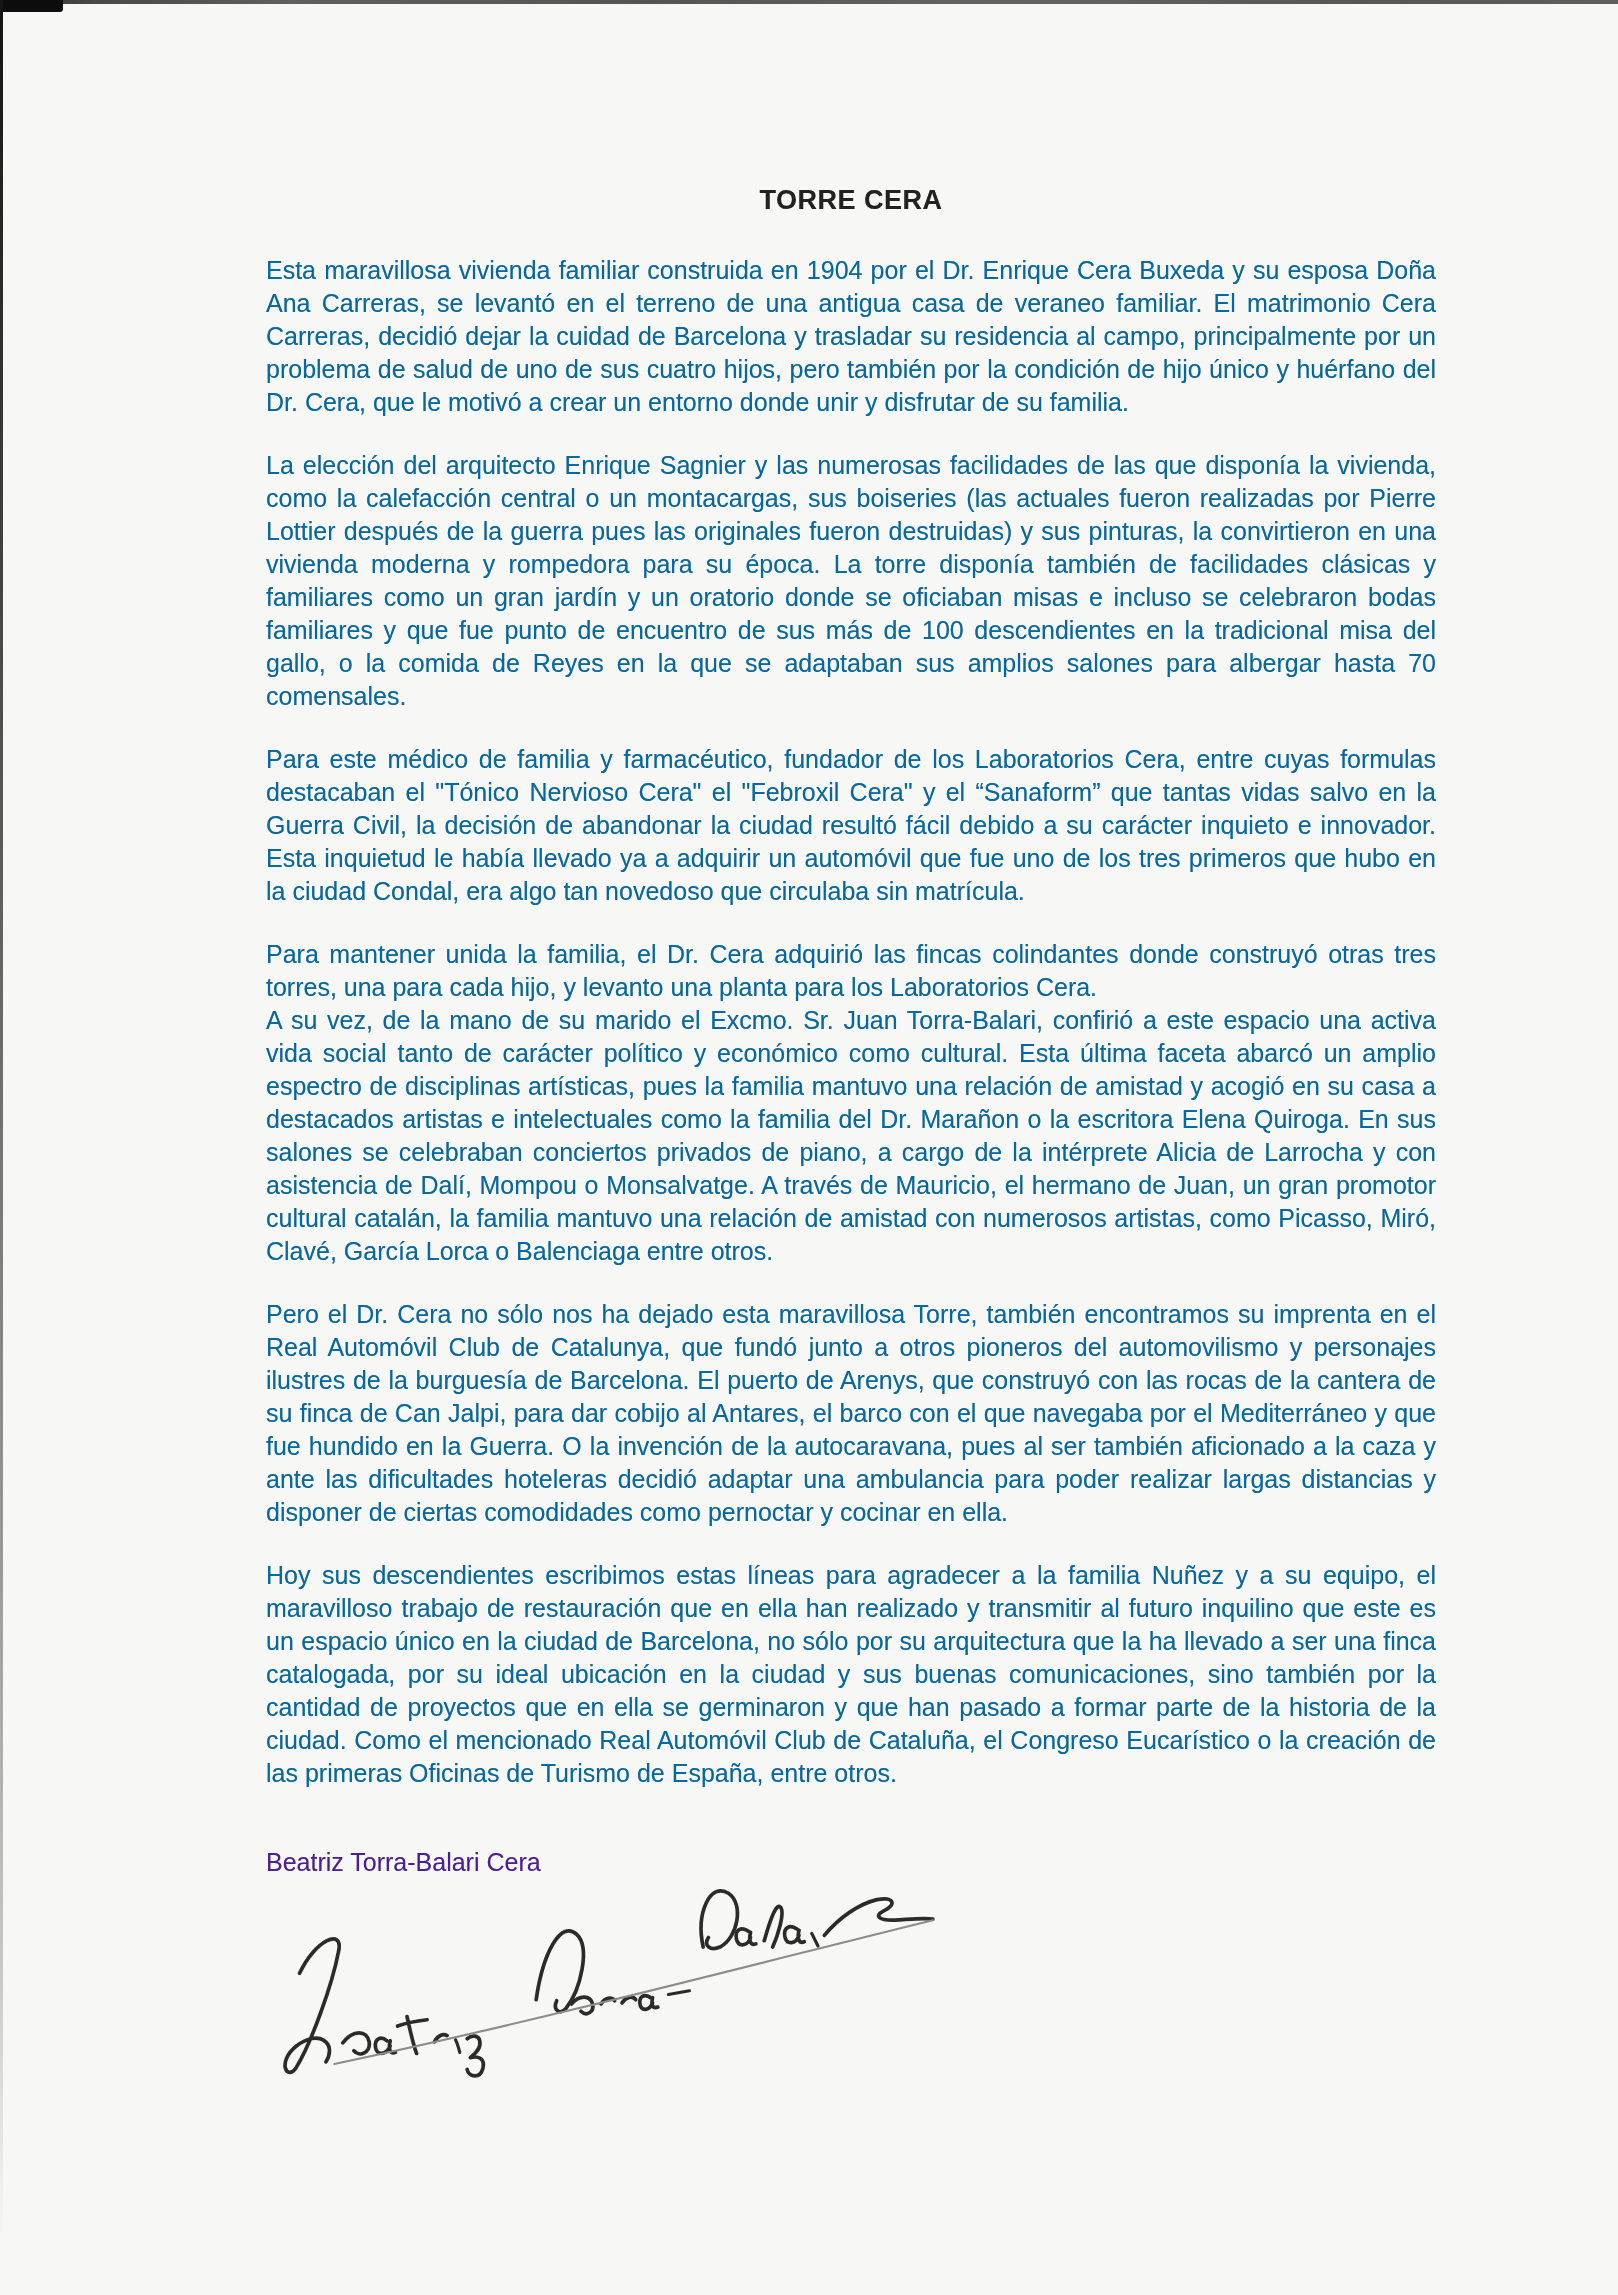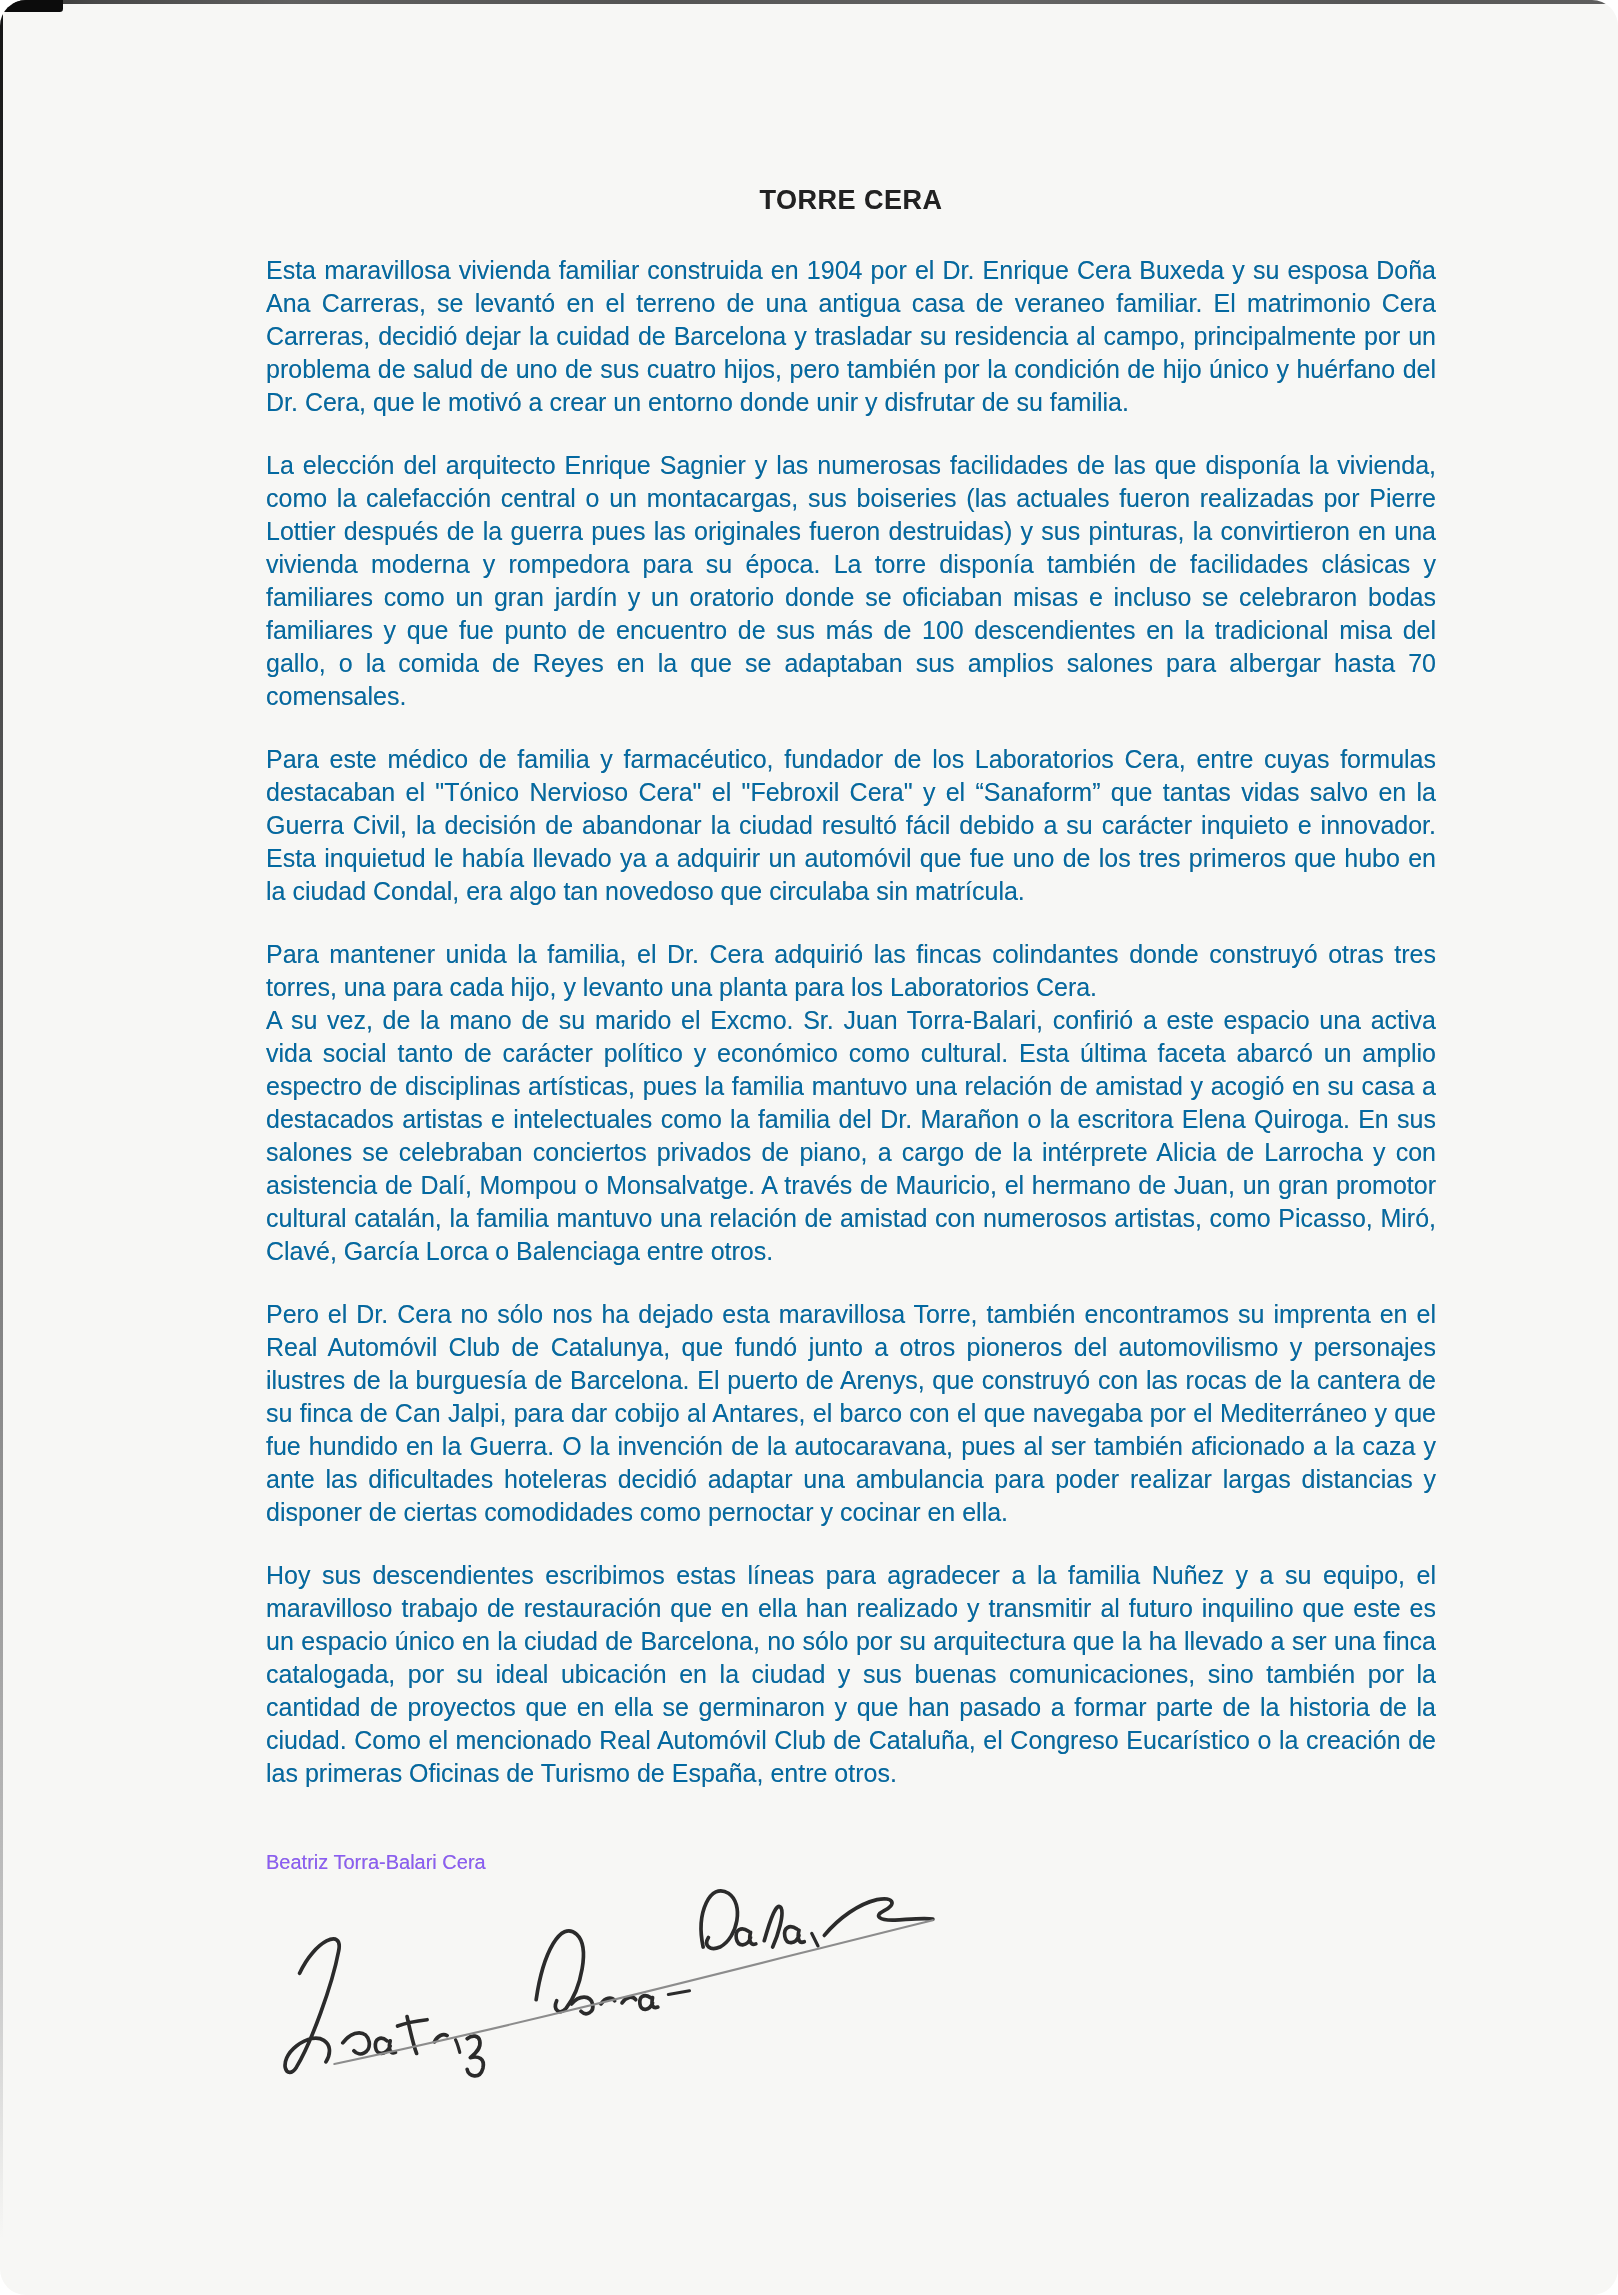--- a/index.html
+++ b/index.html
@@ -7,21 +7,20 @@
     width: 1618px; height: 2295px;
     background: #ffffff;
     font-family: "Liberation Sans", sans-serif;
   }
   .page {
     position: relative;
     width: 1618px; height: 2295px;
     background: #f7f7f5;
     overflow: hidden;
     color: #262626;
-    border-radius: 26px;
   }
   
   .artifact-top-strip {
     position: absolute; top: 0; left: 0;
     width: 1618px; height: 3.7px;
     background: linear-gradient(90deg,#000 0%,#1d1d1d 6%,#3a3a3a 18%,#2b2b2b 40%,#404040 62%,#2e2e2e 84%,#383838 100%);
     opacity: .8;
   }
   .artifact-corner {
     position: absolute; top: 0; left: 0;
@@ -51,22 +50,22 @@
   .para {
     margin: 0 0 30px 0;
     font-size: 25px; line-height: 33px;
     text-align: justify;
     color: #0369a1;
     text-shadow: 0 0 0.6px rgba(40,40,40,.35);
   }
   .para.tight { margin-bottom: 0; }
   .sig-name {
     margin: 57px 0 0 0;
-    font-size: 20px; line-height: 30px;
-    color: #8b5cf6;
+    font-size: 25px; line-height: 30px;
+    color: #4c1d95;
     text-shadow: 0 0 0.6px rgba(40,40,40,.35);
   }
   .sig {
     display: block;
     margin: -9.5px 0 0 -17px;
     width: 706px; height: 216px;
   }
   .sig path {
     fill: none;
     stroke: #2b2b2b;

